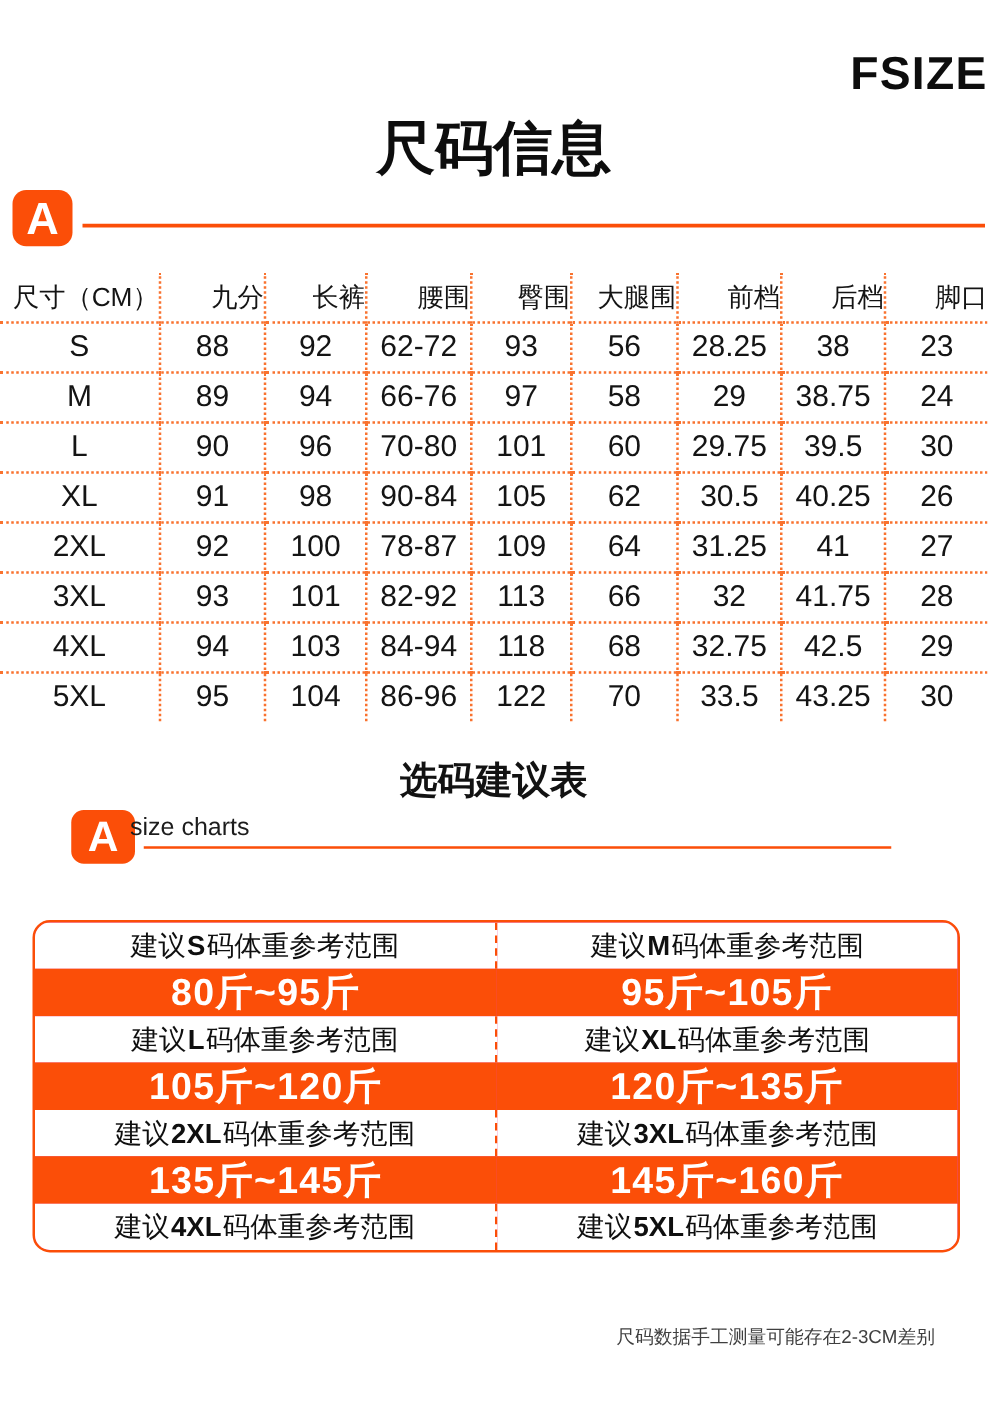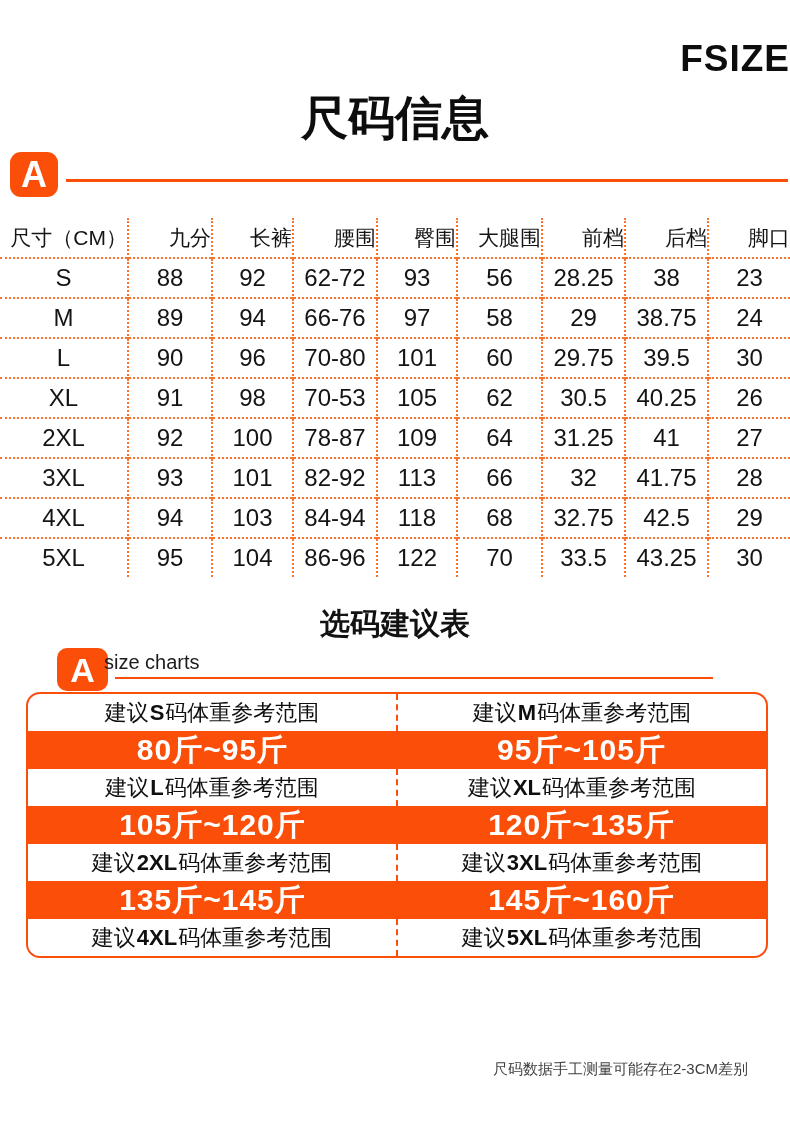--- a/index.html
+++ b/index.html
@@ -43,21 +43,21 @@
   }
   .size-table th,.size-table td{border-right:2px dotted var(--dots);}
   .size-table th:last-child,.size-table td:last-child{border-right:none;}
   .size-table tbody td{border-top:2px dotted var(--dots);}
   
   .sec-b-title{
     position:absolute;top:604px;left:0;width:100%;text-align:center;
     font-size:30px;font-weight:600;color:#121212;
   }
   .sg-table{
-    position:absolute;left:26px;top:692px;width:738px;
+    position:absolute;left:26px;top:736px;width:738px;
     border:2px solid var(--accent);border-radius:14px;overflow:hidden;background:#ec4899;
   }
   .sg-row{display:flex;width:100%;}
   .sg-cell{
     flex:1 1 50%;display:flex;align-items:center;justify-content:center;
     white-space:nowrap;
   }
   .sg-row.label .sg-cell{height:37px;font-size:22px;font-weight:500;color:#0f0f0f;background:#ffffff;}
   .sg-row.label .sg-cell:first-child{border-right:2px dashed var(--accent);}
   .sg-row.range .sg-cell{height:38px;font-size:30px;font-weight:800;color:#ffffff;background:var(--accent);letter-spacing:1px;}
@@ -132,21 +132,21 @@
         <td>101</td>
         <td>60</td>
         <td>29.75</td>
         <td>39.5</td>
         <td>30</td>
       </tr>
       <tr>
         <td>XL</td>
         <td>91</td>
         <td>98</td>
-        <td>70-53</td>
+        <td>90-84</td>
         <td>105</td>
         <td>62</td>
         <td>30.5</td>
         <td>40.25</td>
         <td>26</td>
       </tr>
       <tr>
         <td>2XL</td>
         <td>92</td>
         <td>100</td>

